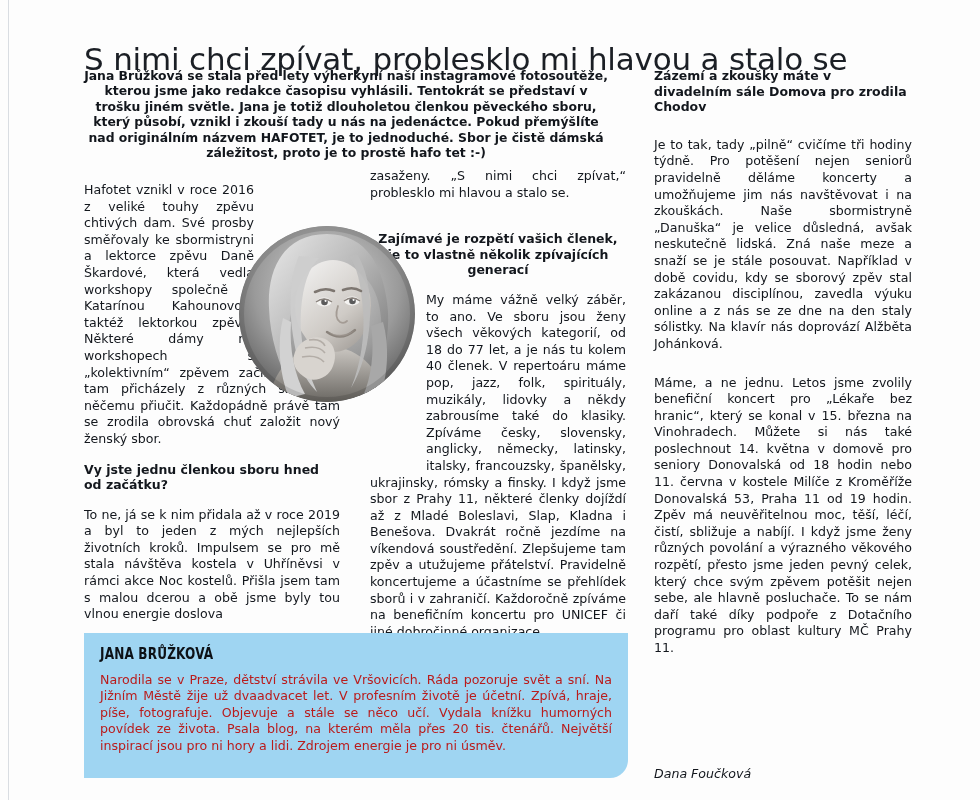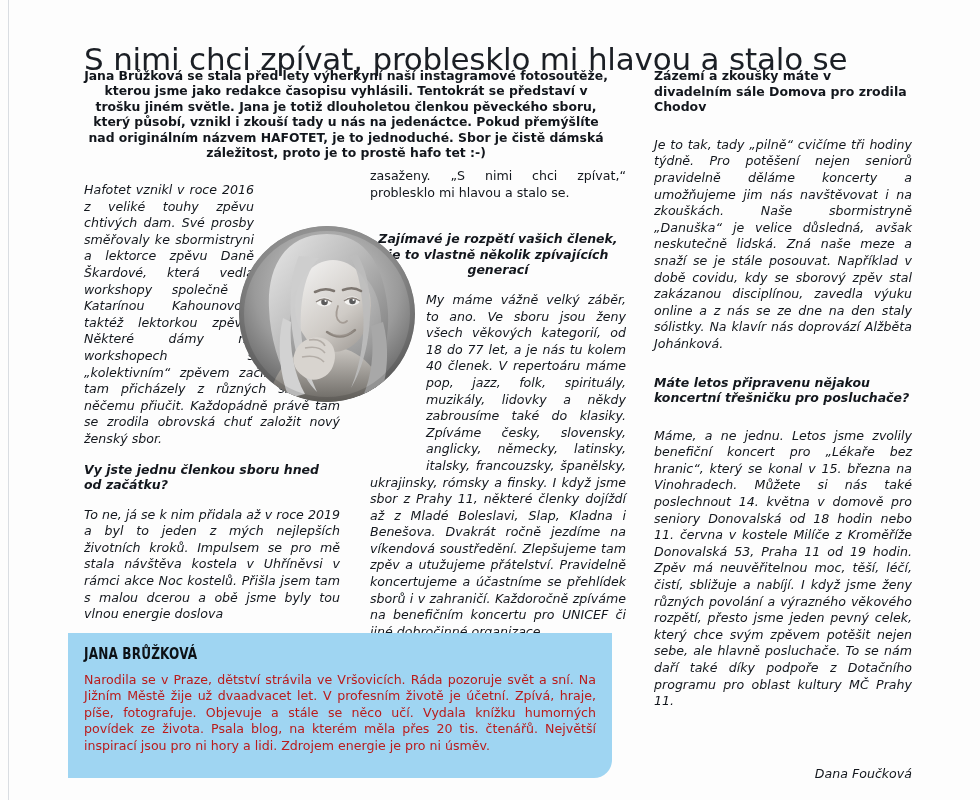--- a/index.html
+++ b/index.html
@@ -66,21 +66,21 @@
   #col-mid   { left: 370px; top: 168px; width: 256px; }
   #col-right { left: 654px; top: 68px;  width: 258px; }
 
   .q {
     font-weight: bold;
     text-align: left;
     line-height: 15.6px;
     font-size: 12.5px;
   }
   .q.center { text-align: center; }
-  .p { margin-top: 14px; font-style: italic; }
+  .p { margin-top: 14px; }
 
   
   #photo-wrap {
     position: absolute;
     left: 239px;
     top: 226px;
     width: 176px;
     height: 176px;
     pointer-events: none;
     z-index: 3;
@@ -109,21 +109,21 @@
     width: 56px;
     height: 176px;
     shape-outside: ellipse(88px 88px at 100% 50%);
     -webkit-shape-outside: ellipse(88px 88px at 100% 50%);
     shape-margin: 5px;
   }
 
   
   #profile-box {
     position: absolute;
-    left: 68px;
+    left: 84px;
     top: 633px;
     width: 544px;
     height: 145px;
     background: #9fd5f2;
     border-radius: 0 0 18px 0;
     box-sizing: border-box;
     padding: 12px 16px 10px 16px;
   }
   #profile-name {
     font-family: "DejaVu Sans", "Liberation Sans", sans-serif;
@@ -140,21 +140,21 @@
     line-height: 16.4px;
     text-align: justify;
     color: #b91c1c;
   }
 
   #signature {
     position: absolute;
     left: 654px;
     top: 766px;
     width: 258px;
-    text-align: right;
+    text-align: left;
     font-style: italic;
     font-size: 12.6px;
     color: #13171d;
   }
 </style>
 </head>
 <body>
 
 <div id="page">
 
@@ -248,21 +248,20 @@
     <div class="q center p" style="margin-top:30px">Zajímavé je rozpětí vašich členek, je to vlastně několik zpívajících generací</div>
     <div class="p">
       <span class="float-circle-left"></span>
       <span>My máme vážně velký záběr, to ano. Ve sboru jsou ženy všech věkových kategorií, od 18 do 77 let, a je nás tu kolem 40 členek. V repertoáru máme pop, jazz, folk, spirituály, muzikály, lidovky a někdy zabrousíme také do klasiky. Zpíváme česky, slovensky, anglicky, německy, latinsky, italsky, francouzsky, španělsky, ukrajinsky, rómsky a finsky. I když jsme sbor z Prahy 11, některé členky dojíždí až z Mladé Boleslavi, Slap, Kladna i Benešova. Dvakrát ročně jezdíme na víkendová soustředění. Zlepšujeme tam zpěv a utužujeme přátelství. Pravidelně koncertujeme a účastníme se přehlídek sborů i v zahraničí. Každoročně zpíváme na benefičním koncertu pro UNICEF či jiné dobročinné organizace.</span>
     </div>
   </div>
 
   <div id="col-right" class="col">
     <div class="q">Zázemí a zkoušky máte v divadelním sále Domova pro zrodila Chodov</div>
     <div class="p" style="margin-top:22px">Je to tak, tady „pilně“ cvičíme tři hodiny týdně. Pro potěšení nejen seniorů pravidelně děláme koncerty a umožňujeme jim nás navštěvovat i na zkouškách. Naše sbormistryně „Danuška“ je velice důsledná, avšak neskutečně lidská. Zná naše meze a snaží se je stále posouvat. Například v době covidu, kdy se sborový zpěv stal zakázanou disciplínou, zavedla výuku online a z nás se ze dne na den staly sólistky. Na klavír nás doprovází Alžběta Johánková.</div>
-    <div class="q p" style="margin-top:22px">Máte letos připravenu nějakou koncertní třešničku pro posluchače?</div>
     <div class="p" style="margin-top:22px">Máme, a ne jednu. Letos jsme zvolily benefiční koncert pro „Lékaře bez hranic“, který se konal v 15. března na Vinohradech. Můžete si nás také poslechnout 14. května v domově pro seniory Donovalská od 18 hodin nebo 11. června v kostele Milíče z Kroměříže Donovalská 53, Praha 11 od 19 hodin. Zpěv má neuvěřitelnou moc, těší, léčí, čistí, sbližuje a nabíjí. I když jsme ženy různých povolání a výrazného věkového rozpětí, přesto jsme jeden pevný celek, který chce svým zpěvem potěšit nejen sebe, ale hlavně posluchače. To se nám daří také díky podpoře z Dotačního programu pro oblast kultury MČ Prahy 11.</div>
   </div>
 
   <div id="profile-box" style="background: rgb(159, 213, 242);">
     <div id="profile-name">JANA BRŮŽKOVÁ</div>
     <div id="profile-text">Narodila se v Praze, dětství strávila ve Vršovicích. Ráda pozoruje svět a sní. Na Jižním Městě žije už dvaadvacet let. V profesním životě je účetní. Zpívá, hraje, píše, fotografuje. Objevuje a stále se něco učí. Vydala knížku humorných povídek ze života. Psala blog, na kterém měla přes 20 tis. čtenářů. Největší inspirací jsou pro ni hory a lidi. Zdrojem energie je pro ni úsměv.</div>
   </div>
 
   <div id="signature">Dana Foučková</div>
 

